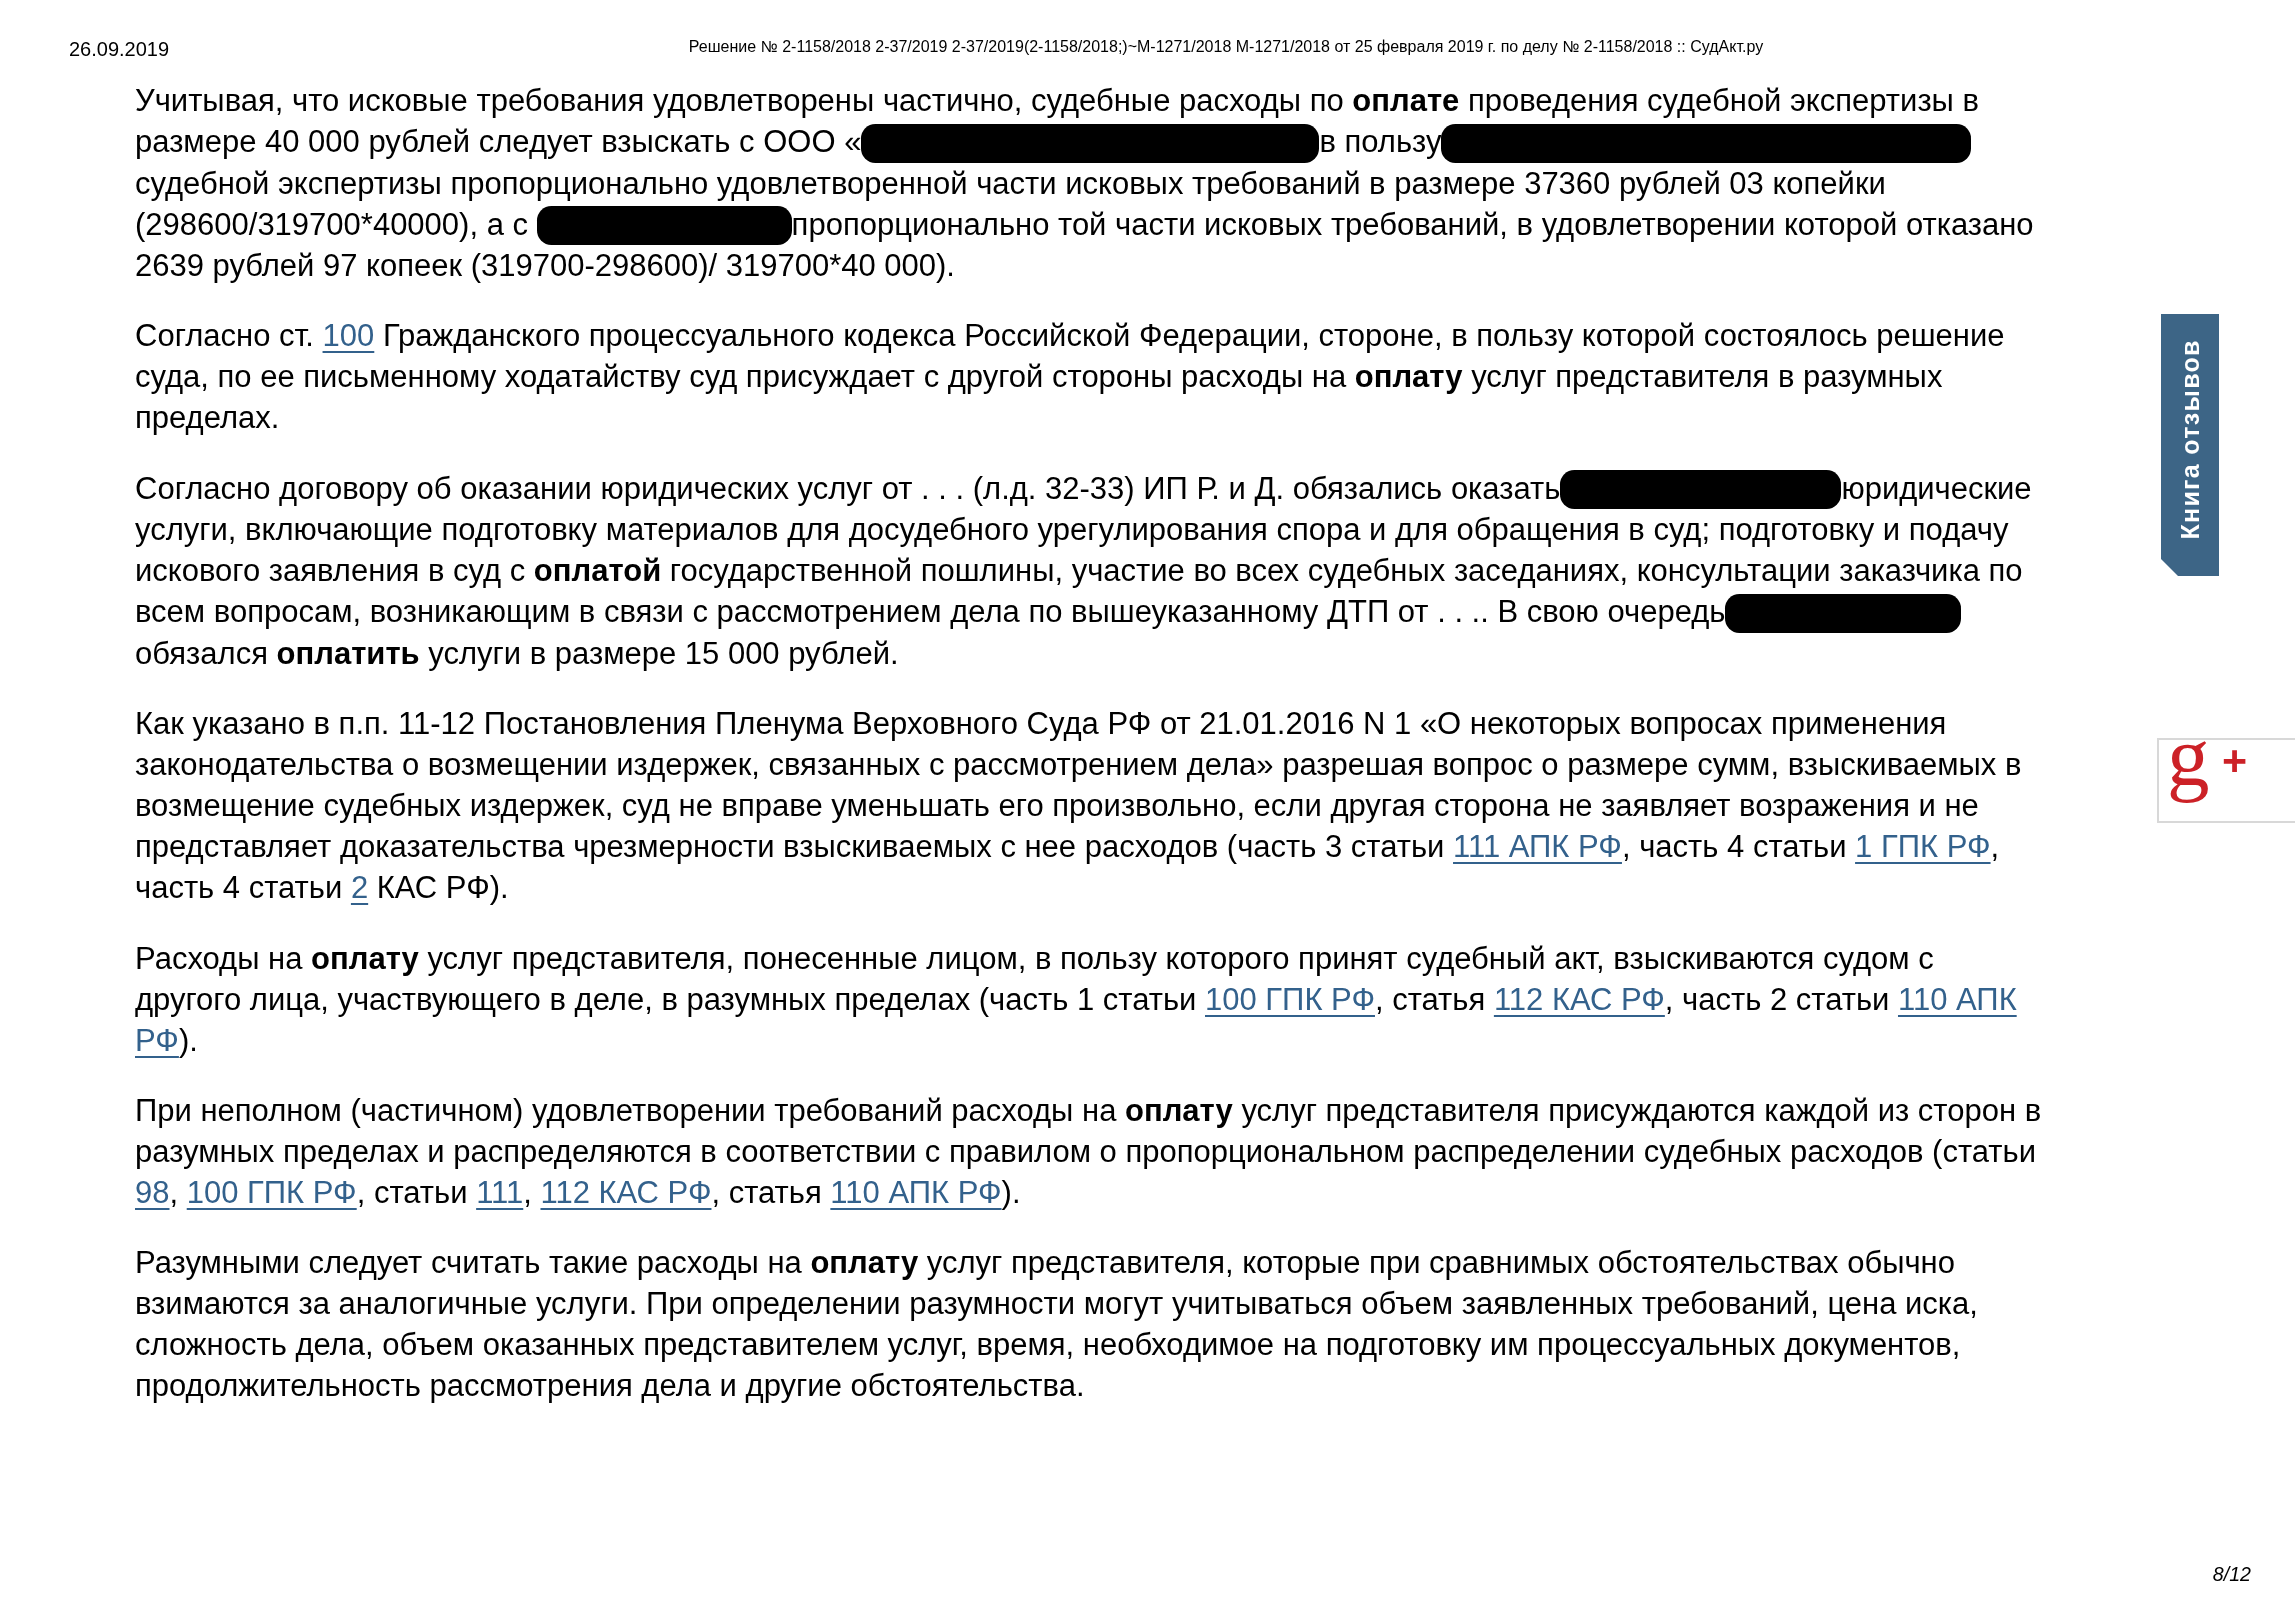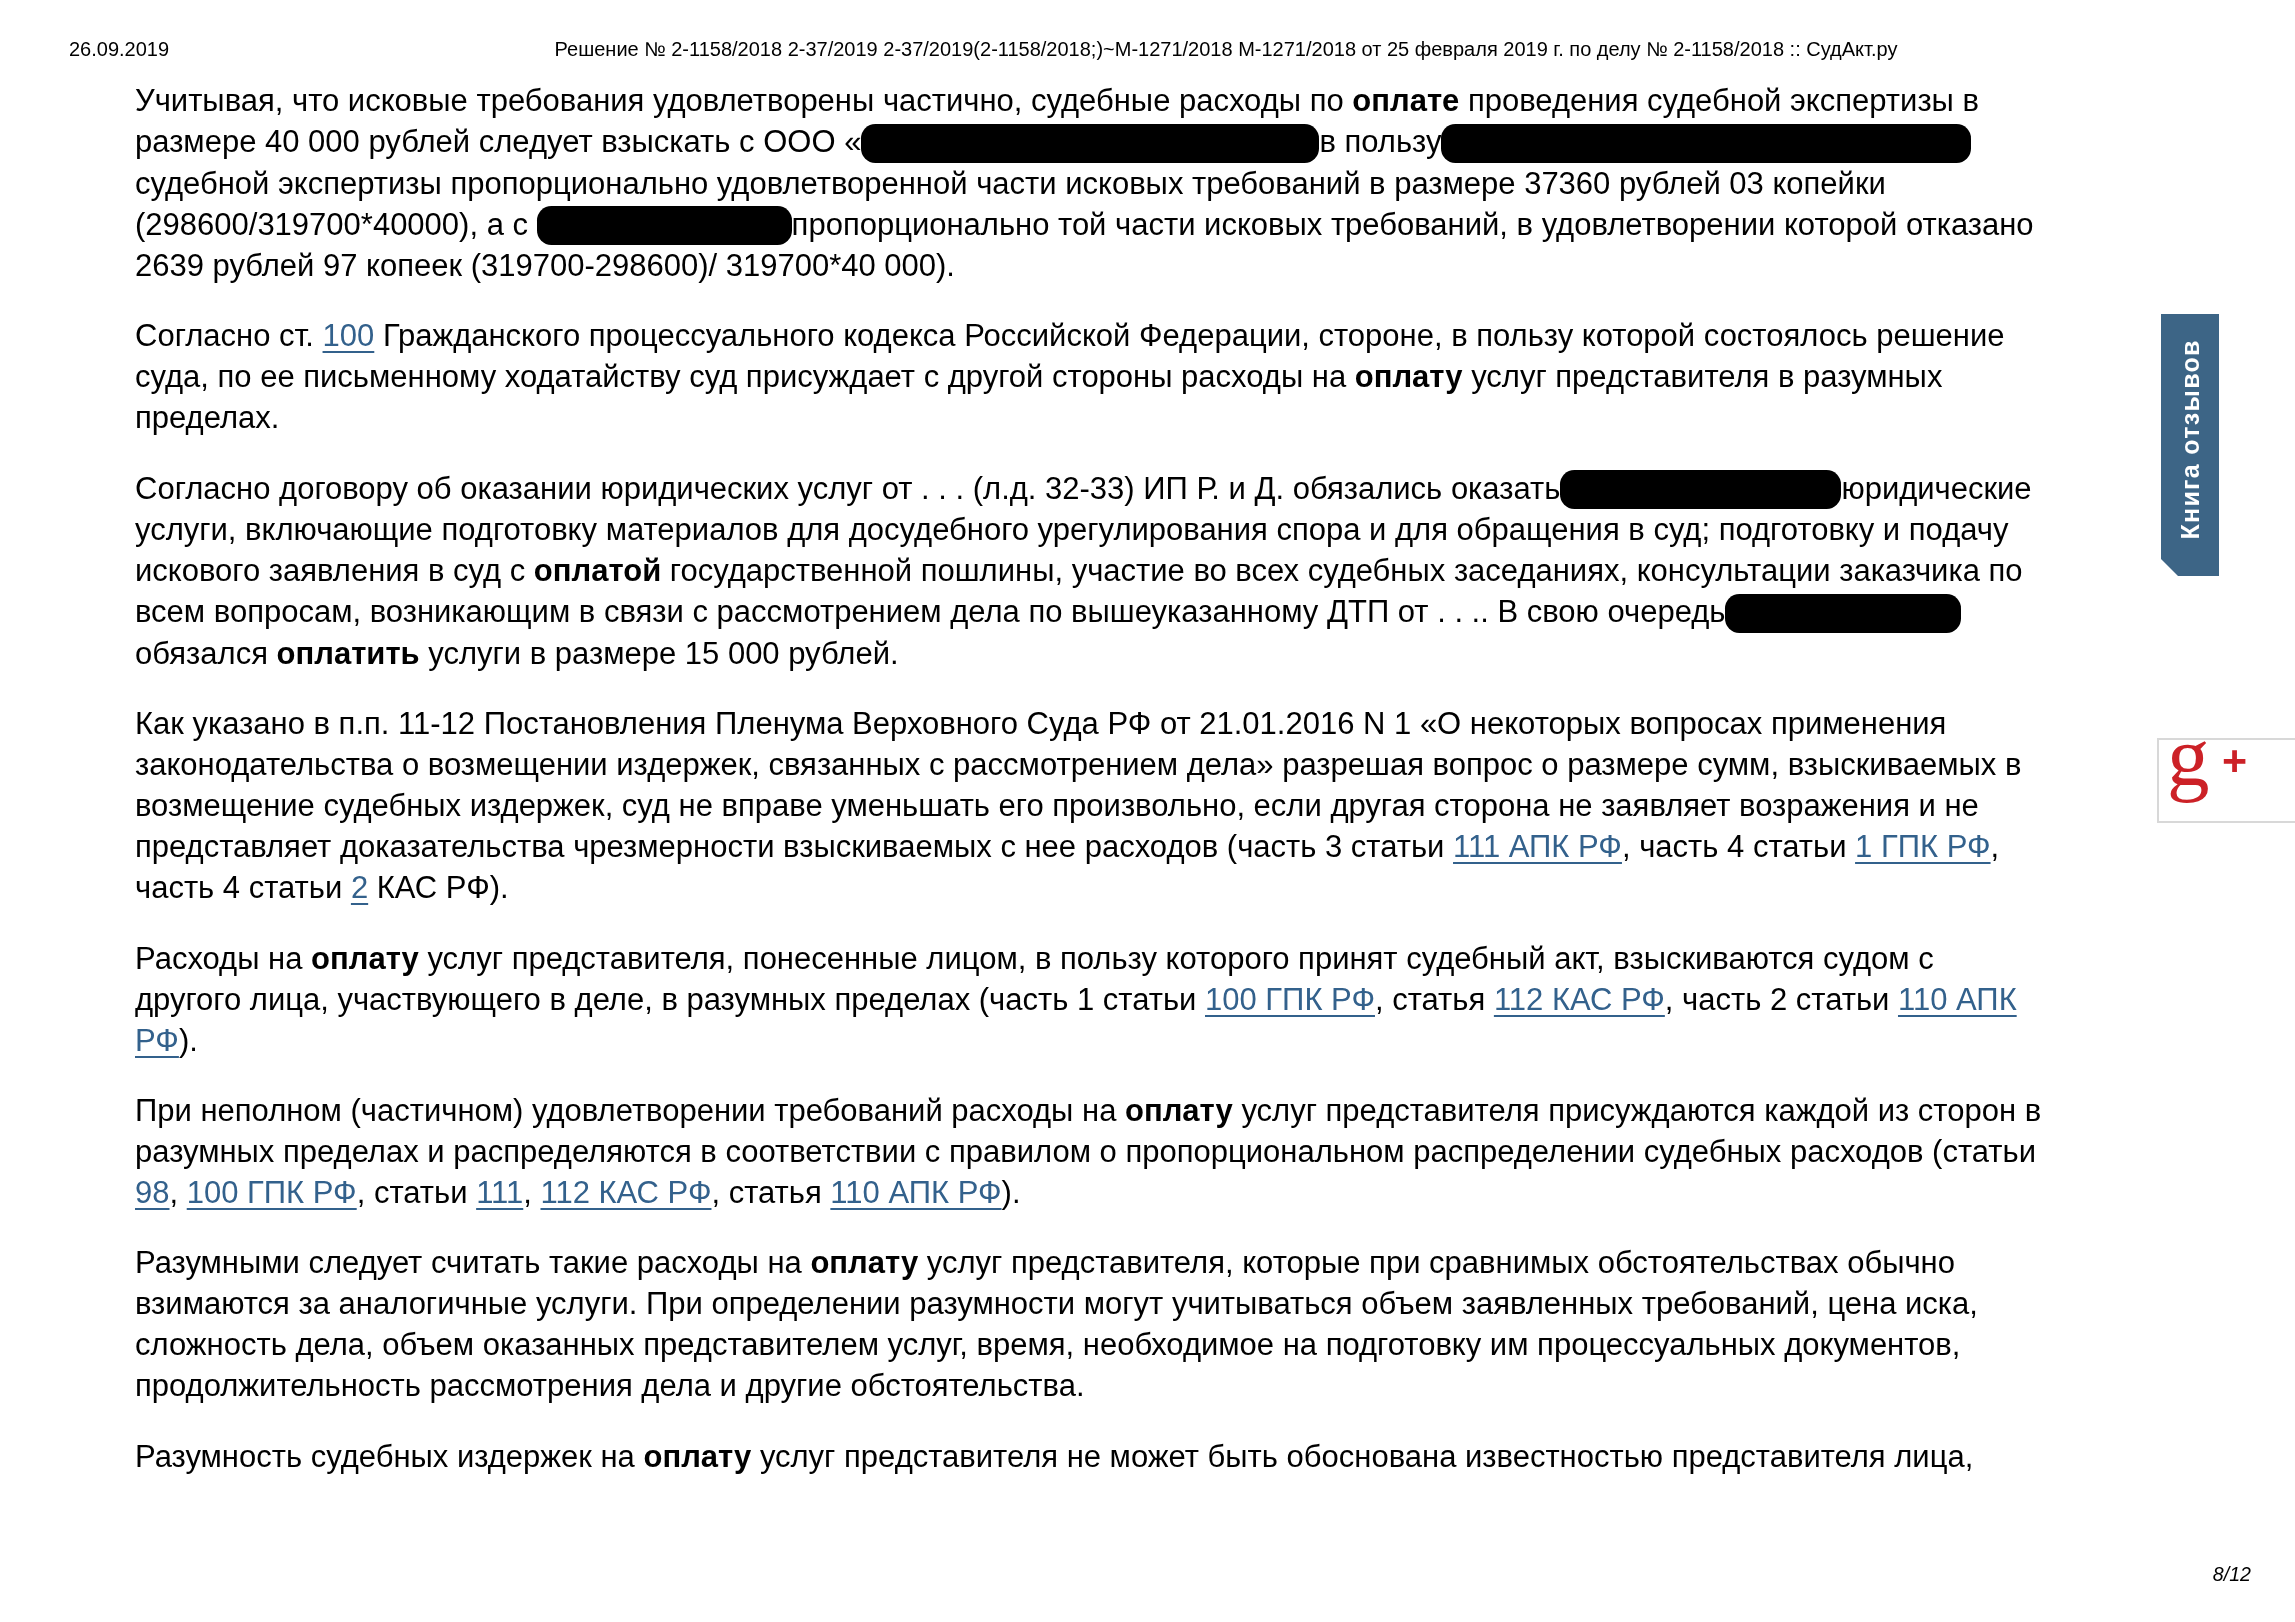--- a/index.html
+++ b/index.html
@@ -12,21 +12,21 @@
     overflow:hidden;
     border-radius:12px;
   }
   
   .header-date{
     position:absolute;left:69px;top:37px;
     font-size:20px;line-height:1.2;white-space:nowrap;
   }
   .header-title{
     position:absolute;left:196px;right:39px;top:37px;
-    text-align:center;font-size:20px;line-height:1.2;white-space:nowrap;
+    text-align:center;font-size:16px;line-height:1.2;white-space:nowrap;
   }
   
   .doc-body{
     position:absolute;left:135px;top:80px;width:1911px;
     font-size:31px;line-height:41px;
     text-align:left;
   }
   .para{margin:0 0 29.4px 0;}
   .para b{font-weight:bold;}
   .doclink{
@@ -95,21 +95,20 @@
   <div class="header-title">Решение № 2-1158/2018 2-37/2019 2-37/2019(2-1158/2018;)~М-1271/2018 М-1271/2018 от 25 февраля 2019 г. по делу № 2-1158/2018 :: СудАкт.ру</div>
 
   <div class="doc-body">
       <p class="para">Учитывая, что исковые требования удовлетворены частично, судебные расходы по <b>оплате</b> проведения судебной экспертизы в размере 40 000 рублей следует взыскать с ООО «<span class="redaction" style="width: 458px;"></span>в пользу<span class="redaction" style="width: 530px;"></span> судебной экспертизы пропорционально удовлетворенной части исковых требований в размере 37360 рублей 03 копейки (298600/319700*40000), а с <span class="redaction" style="width: 255px;"></span>пропорционально той части исковых требований, в удовлетворении которой отказано 2639 рублей 97 копеек (319700-298600)/ 319700*40 000).</p>
       <p class="para">Согласно ст. <a class="doclink">100</a> Гражданского процессуального кодекса Российской Федерации, стороне, в пользу которой состоялось решение суда, по ее письменному ходатайству суд присуждает с другой стороны расходы на <b>оплату</b> услуг представителя в разумных пределах.</p>
       <p class="para">Согласно договору об оказании юридических услуг от . . . (л.д. 32-33) ИП Р. и Д. обязались оказать<span class="redaction" style="width: 281px;"></span>юридические услуги, включающие подготовку материалов для досудебного урегулирования спора и для обращения в суд; подготовку и подачу искового заявления в суд с <b>оплатой</b> государственной пошлины, участие во всех судебных заседаниях, консультации заказчика по всем вопросам, возникающим в связи с рассмотрением дела по вышеуказанному ДТП от . . .. В свою очередь<span class="redaction" style="width: 236px;"></span> обязался <b>оплатить</b> услуги в размере 15 000 рублей.</p>
       <p class="para">Как указано в п.п. 11-12 Постановления Пленума Верховного Суда РФ от 21.01.2016 N 1 «О некоторых вопросах применения законодательства о возмещении издержек, связанных с рассмотрением дела» разрешая вопрос о размере сумм, взыскиваемых в возмещение судебных издержек, суд не вправе уменьшать его произвольно, если другая сторона не заявляет возражения и не представляет доказательства чрезмерности взыскиваемых с нее расходов (часть 3 статьи <a class="doclink">111 АПК РФ</a>, часть 4 статьи <a class="doclink">1 ГПК РФ</a>, часть 4 статьи <a class="doclink">2</a> КАС РФ).</p>
       <p class="para">Расходы на <b>оплату</b> услуг представителя, понесенные лицом, в пользу которого принят судебный акт, взыскиваются судом с другого лица, участвующего в деле, в разумных пределах (часть 1 статьи <a class="doclink">100 ГПК РФ</a>, статья <a class="doclink">112 КАС РФ</a>, часть 2 статьи <a class="doclink">110 АПК РФ</a>).</p>
       <p class="para">При неполном (частичном) удовлетворении требований расходы на <b>оплату</b> услуг представителя присуждаются каждой из сторон в разумных пределах и распределяются в соответствии с правилом о пропорциональном распределении судебных расходов (статьи <a class="doclink">98</a>, <a class="doclink">100 ГПК РФ</a>, статьи <a class="doclink">111</a>, <a class="doclink">112 КАС РФ</a>, статья <a class="doclink">110 АПК РФ</a>).</p>
       <p class="para">Разумными следует считать такие расходы на <b>оплату</b> услуг представителя, которые при сравнимых обстоятельствах обычно взимаются за аналогичные услуги. При определении разумности могут учитываться объем заявленных требований, цена иска, сложность дела, объем оказанных представителем услуг, время, необходимое на подготовку им процессуальных документов, продолжительность рассмотрения дела и другие обстоятельства.</p>
-      <p class="para">Разумность судебных издержек на <b>оплату</b> услуг представителя не может быть обоснована известностью представителя лица,</p>
     </div>
 
   <div class="feedback-tab">
     <span class="feedback-tab-label">Книга отзывов</span>
   </div>
 
   <div class="gplus-box">
     <span class="gplus-g">g</span>
     <span class="gplus-plus">+</span>
   </div>

